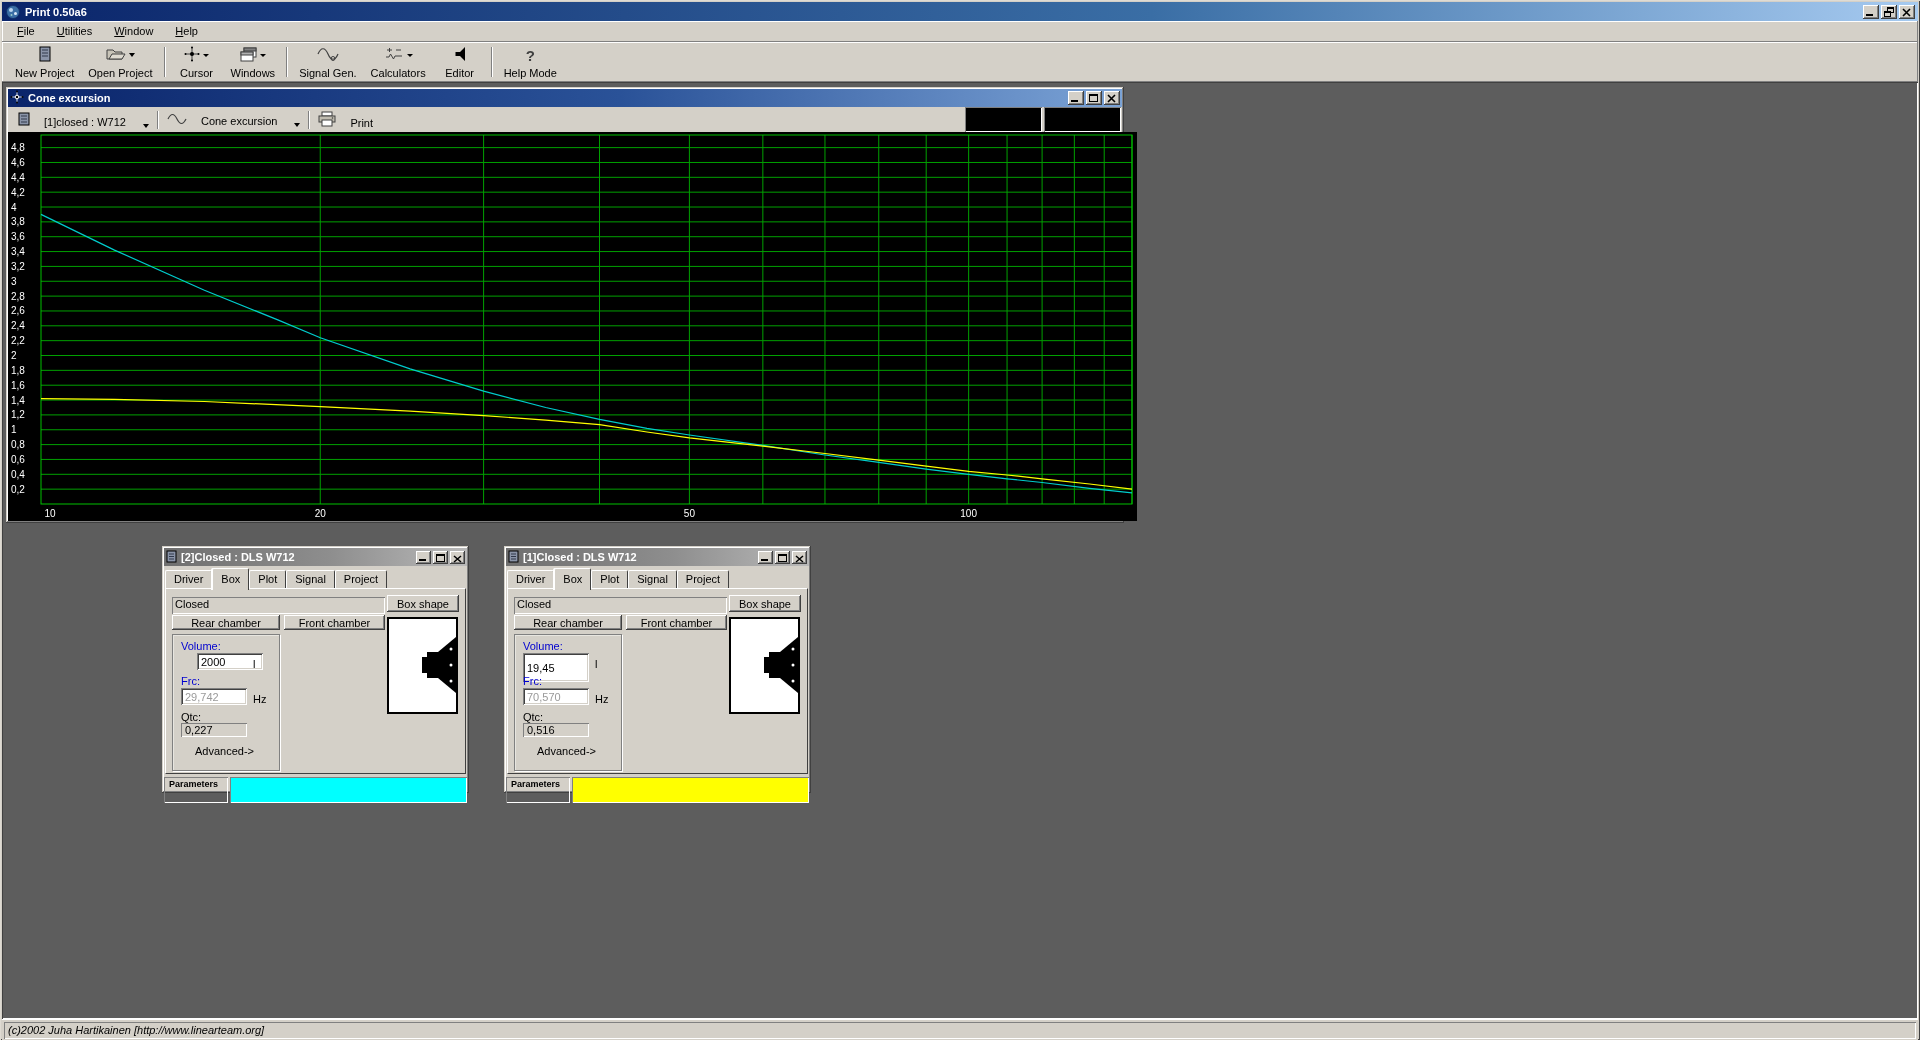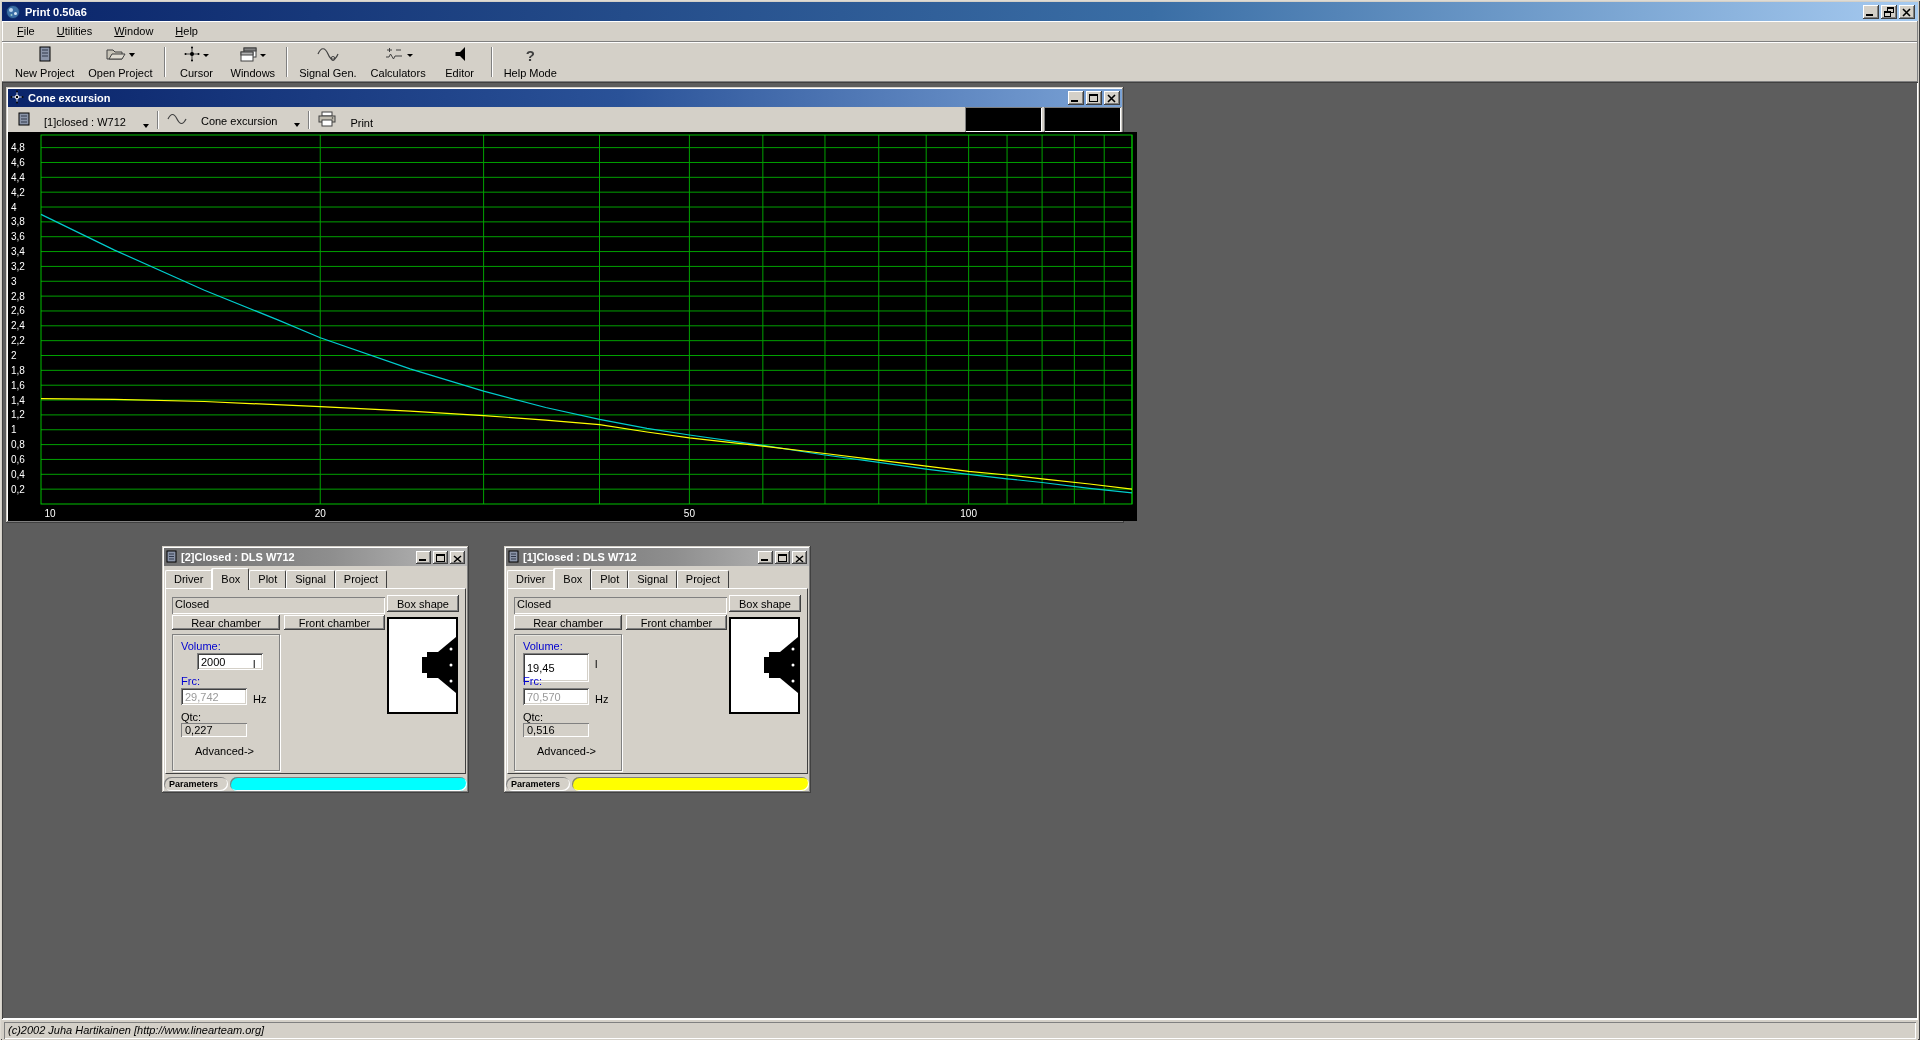--- a/index.html
+++ b/index.html
@@ -71,21 +71,21 @@
              border:1px solid; border-color:#ffffff #404040 #404040 #ffffff; z-index:1; }
   .rofield { position:absolute; background:#d4d0c8; padding:1px 0 16px 3px; }
   .btn { background:#d4d0c8; display:flex; align-items:center; justify-content:center;
          box-shadow: inset -1px -1px 0 #404040, inset 1px 1px 0 #ffffff, inset -2px -2px 0 #808080; }
   .grp { position:absolute; border:1px solid #808080; box-shadow:1px 1px 0 #ffffff, inset 1px 1px 0 #e8e6e0; }
   .lbl-blue { color:#0000d0; }
   .field { position:absolute; font-family:"Liberation Sans",sans-serif; font-size:11px; border:0; outline:none;
            background:#fff; box-shadow: inset 1px 1px 0 #808080, inset -1px -1px 0 #ffffff, inset 2px 2px 0 #404040, inset -2px -2px 0 #d4d0c8;
            padding:0 0 0 4px; }
   .pw-bottom { position:absolute; left:2px; bottom:2px; right:2px; height:15px; display:flex; gap:2px; background:#d4d0c8; padding-top:1px; }
-  .pw-cell { box-shadow: inset 1px 1px 0 #808080, inset -1px -1px 0 #ffffff; height:14px;border-radius:7px; }
+  .pw-cell { box-shadow: inset 1px 1px 0 #808080, inset -1px -1px 0 #ffffff; height:26px; }
   .pw-cell.name { width:64px; font-size:9px; font-weight:bold; padding:2px 0 0 5px; letter-spacing:0; }
   .pw-cell.bar { flex:1; }
   .preview { position:absolute; background:#fff; border:2px solid #000; }
 
   
   .statusbar { position:absolute; left:2px; bottom:0; right:2px; height:21px; background:#d4d0c8; padding:2px 2px 2px 2px;
                border-top:1px solid #ffffff; }
   .statuspanel { height:17px; box-shadow: inset 1px 1px 0 #808080, inset -1px -1px 0 #ffffff; padding:2px 0 0 4px;font-style:italic; }
 
   u { text-decoration:underline; }

